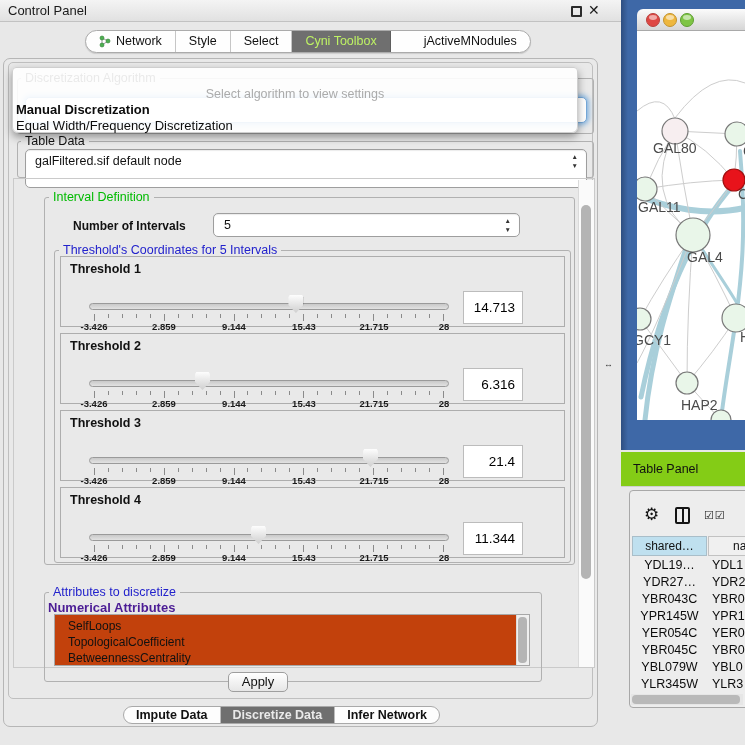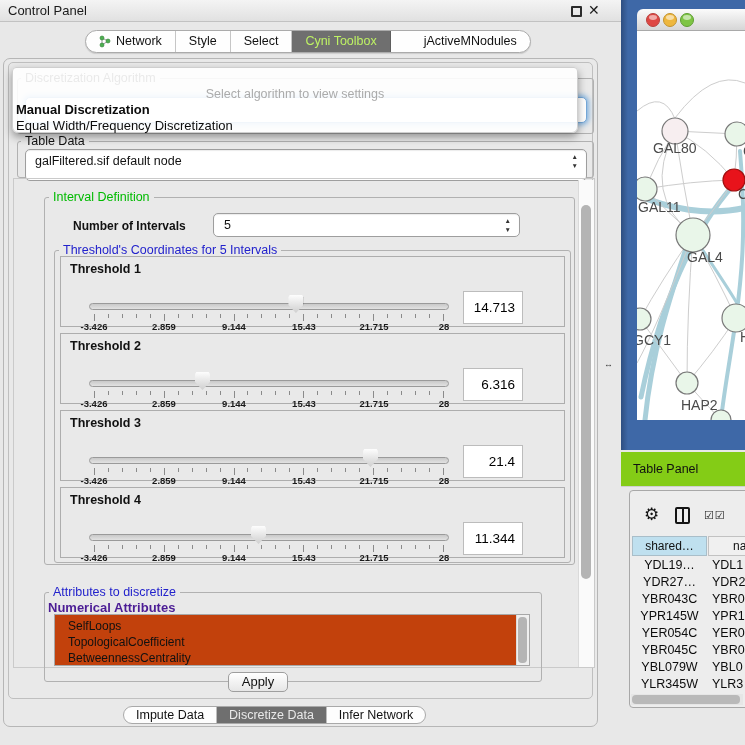--- a/index.html
+++ b/index.html
@@ -46,21 +46,21 @@
   #popup-hint { left:0; top:19px; width:100%; text-align:center; color:#ABABAB; font-size:12.5px; }
   .popup-item { position:absolute; left:3px; font-size:13px; color:#0c0c0c; }
   #popup-item-0 { top:34px; font-weight:bold; }
   #popup-item-1 { top:50px; }
 
   
   #td-box { left:17px; top:141px; width:577px; height:37px; }
   #td-label { left:21px; top:134px; color:#111; }
   .combo { background:#fff; border:1px solid #9E9E9E; border-radius:5px;
     box-shadow:inset 0 1px 1px rgba(0,0,0,.08); font-size:12.5px; color:#111; }
-  #td-combo { left:25px; top:149px; width:562px; height:32px; line-height:22px; padding-left:9px; }
+  #td-combo { left:25px; top:149px; width:562px; height:39px; line-height:22px; padding-left:9px; }
   .spin-arrows { position:absolute; right:8px; top:2px; font-size:6.5px; color:#333; line-height:9px; text-align:center; }
 
   
   #main-sb-track { left:578px; top:180px; width:16px; height:487px; background:#FAFAFA; border-left:1px solid #DADADA; }
   #main-sb-thumb { left:581px; top:205px; width:10px; height:374px; background:#B4B4B4; border-radius:5px; }
 
   
   #iv-box { left:44px; top:197px; width:531px; height:368px; }
   #iv-label { left:49px; top:190px; color:#00BB00; }
   #noi-label { left:73px; top:219px; font-size:12px; font-weight:bold; color:#111; }
@@ -93,21 +93,21 @@
   #att-list { left:54px; top:614px; width:476px; height:52px; background:#c2410c; border:1px solid #A7A7A7; overflow:hidden; }
   .att-item { font-size:12px; color:#111; padding-left:13px; line-height:16px; }
   .att-item:first-child { padding-top:3px; }
   #att-sb-track { left:516px; top:615px; width:13px; height:50px; background:#F0F0F0; border-left:1px solid #DCDCDC; }
   #att-sb-thumb { left:518px; top:617px; width:9px; height:46px; background:#B5B5B5; border-radius:4px; }
 
   
   #apply-btn { left:228px; top:672px; width:60px; height:20px; border:1px solid #9E9E9E; border-radius:5px;
     background:linear-gradient(#FFFFFF,#E6E6E6); font-size:13px; color:#111; text-align:center; line-height:18px; }
   #bottom-tabs { left:123px; top:706px; height:18px; display:flex; border:1px solid #A9A9A9;
-    border-radius:9px; background:#FDFDFD; overflow:hidden; }
+    border-radius:9px; background:#FDFDFD; overflow:hidden;font-weight:bold; }
   .btab { font-size:12.5px; color:#111; line-height:16px; padding:0 12px; border-right:1px solid #BDBDBD; }
   .btab:last-child { border-right:none; }
   .btab.sel { background:#6F6F6F; color:#E9E9E9; }
 
   
   #mouse-cursor { left:604px; top:359px; font-size:9px; color:#3a3a3a; }
 
   
   #net-frame { left:621px; top:0; width:124px; height:450px; background:linear-gradient(90deg,#2E4E80 0,#3E68A7 7px,#3E68A7 100%); }
   #net-titlebar { left:637px; top:9px; width:108px; height:22px; border-radius:6px 0 0 0;

